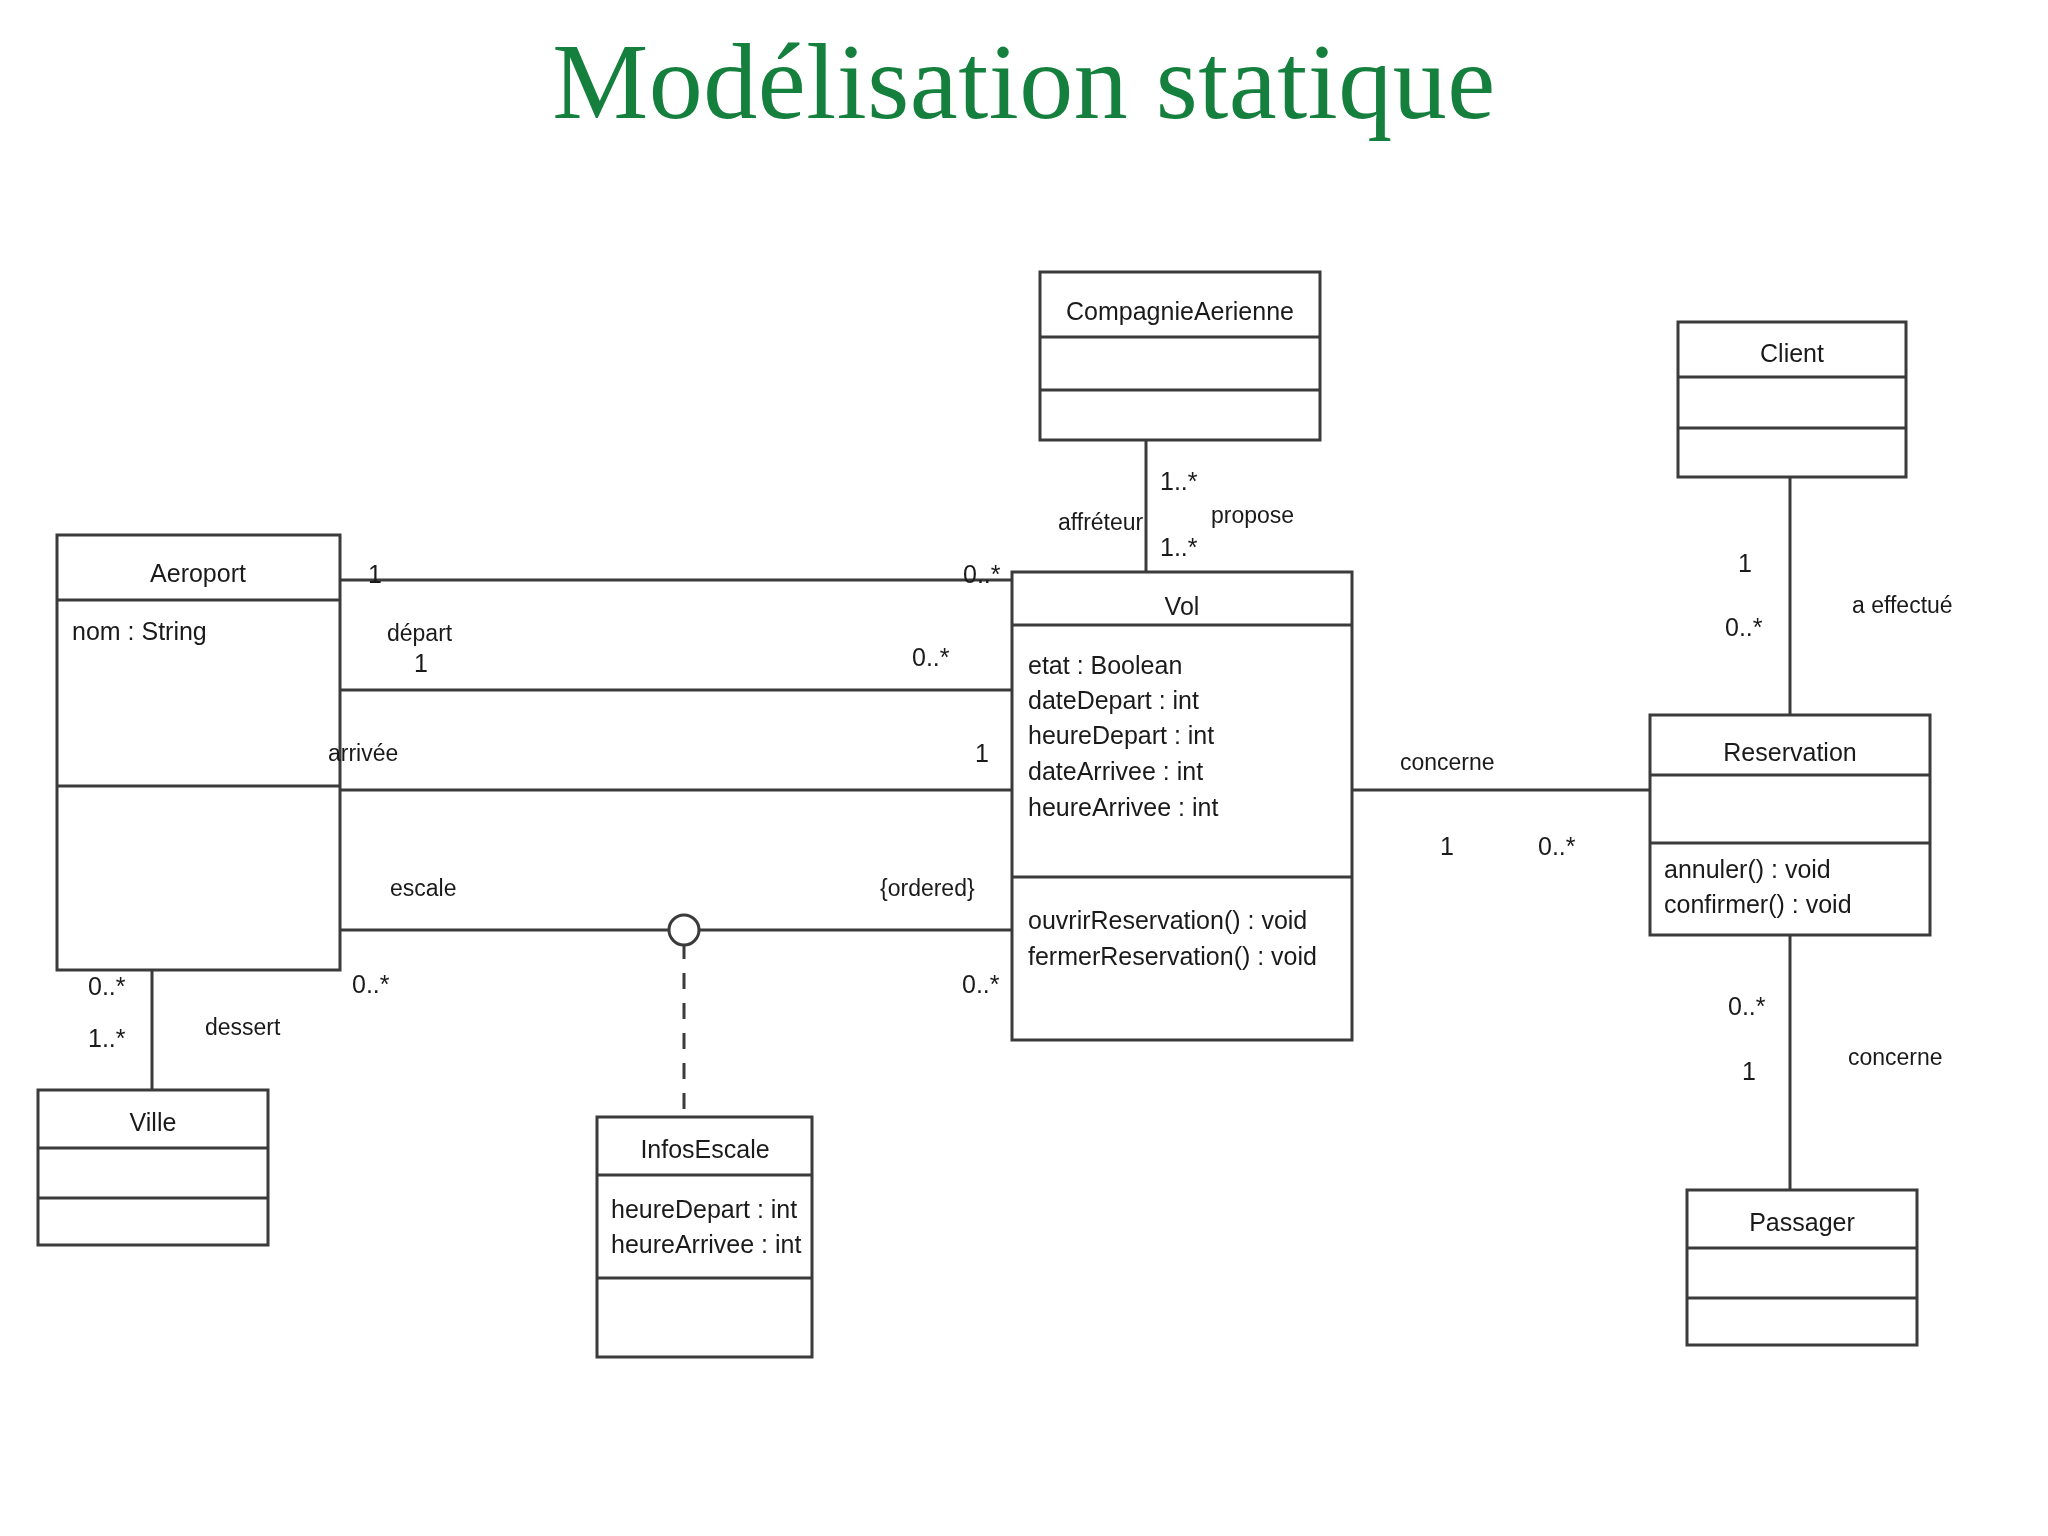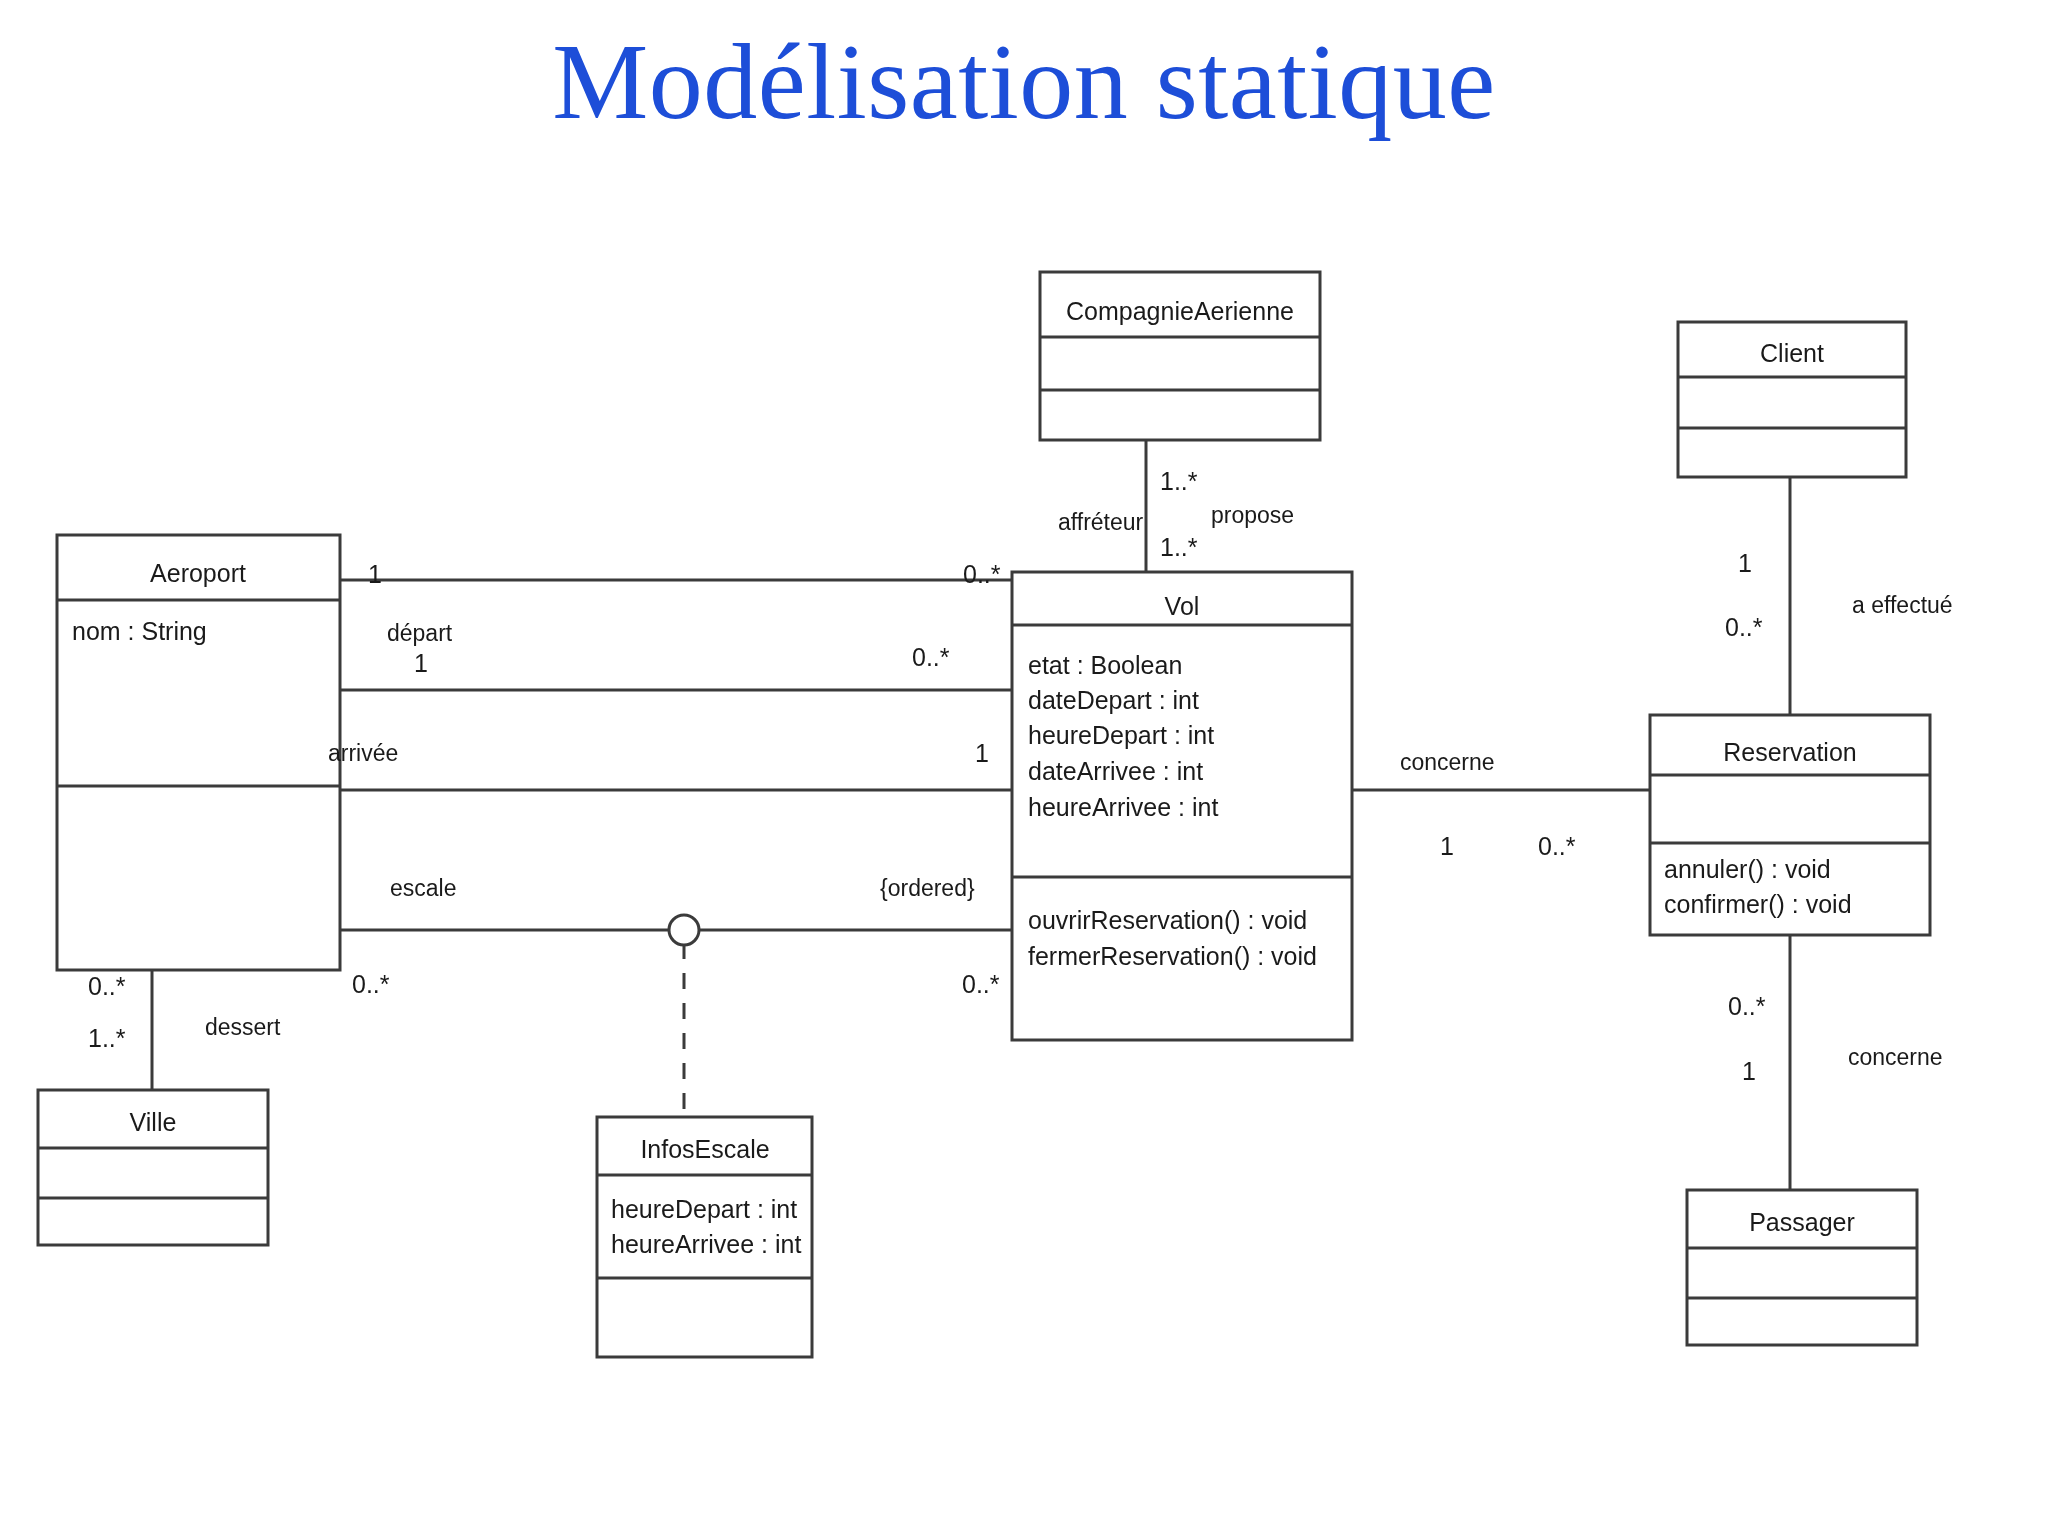--- a/index.html
+++ b/index.html
@@ -22,21 +22,21 @@
   }
   #slide-title {
     position: absolute;
     top: 18px;
     left: 0;
     width: 2048px;
     text-align: center;
     font-family: "Liberation Serif", serif;
     font-size: 108px;
     line-height: 1.18;
-    color: #1d4ed8;
+    color: #15803d;
     letter-spacing: 0.5px;
     white-space: nowrap;
   }
   #diagram {
     position: absolute;
     top: 0;
     left: 0;
     width: 2048px;
     height: 1536px;
   }

